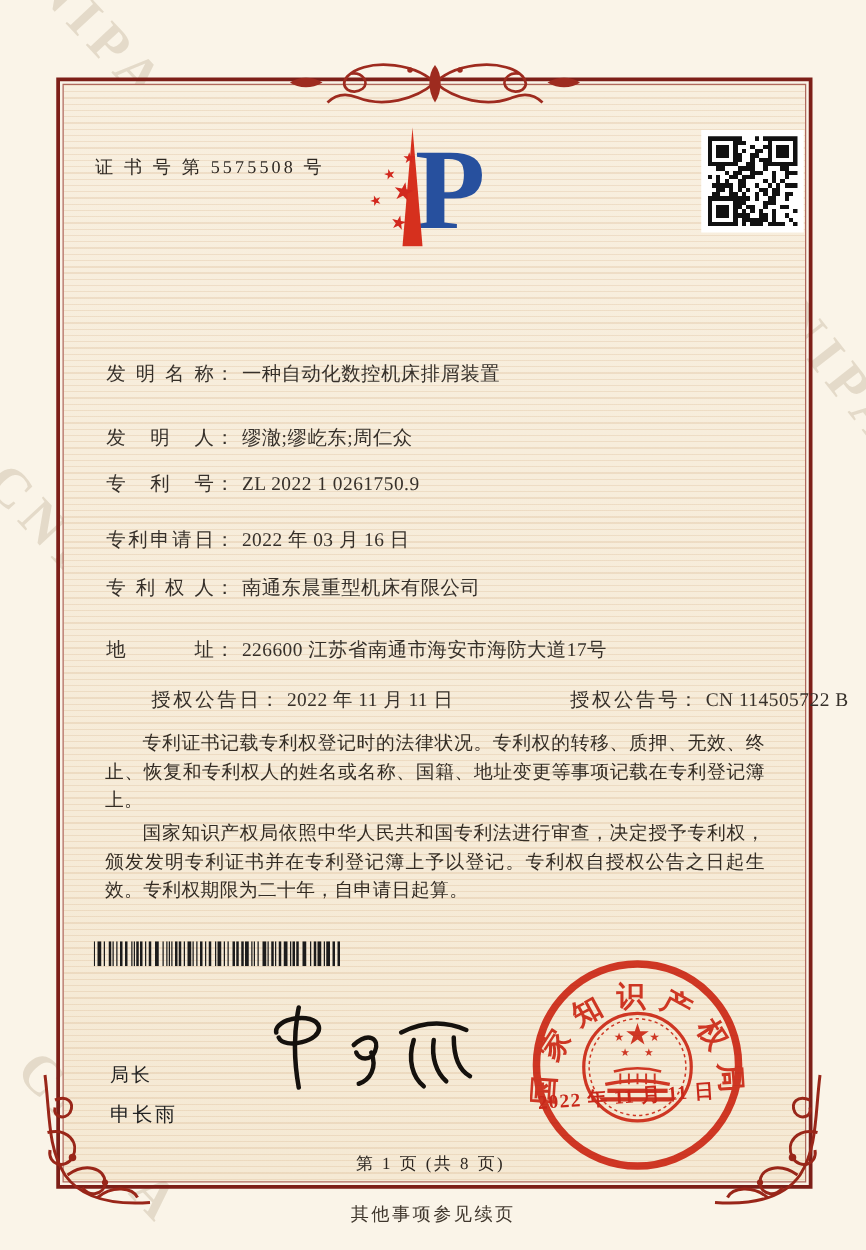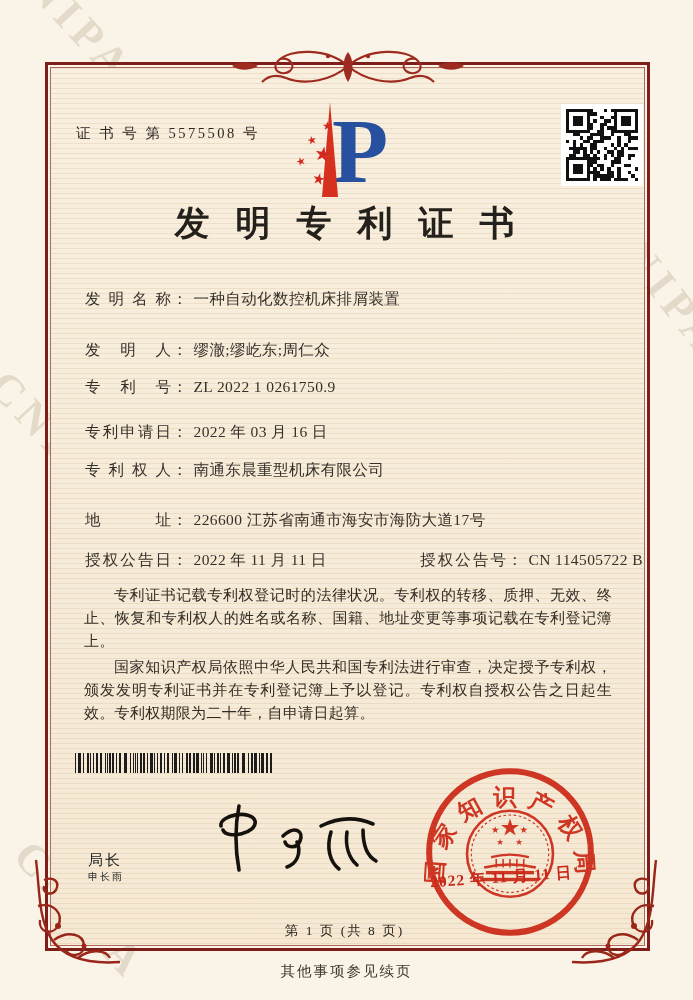--- a/index.html
+++ b/index.html
@@ -64,21 +64,21 @@
   .body-text{
     position:absolute; left:84px; top:584px; width:528px;
     font-size:15px; line-height:23px; letter-spacing:.3px;
     color:#332c24; text-align:justify;
   }
   .body-text p{margin:0 0 3px 0; text-indent:2em;}
   .barcode{position:absolute; left:75px; top:753px;}
   .director{position:absolute; left:88px; top:851px; color:#222;
     font-family:"Liberation Sans","DejaVu Sans",sans-serif;}
   .director .pos{font-size:15px; letter-spacing:2px;}
-  .director .nm{font-size:10px; margin-top:0; letter-spacing:2px;}
+  .director .nm{font-size:16px; margin-top:12px; letter-spacing:2px;}
   .signature{position:absolute; left:205px; top:796px;}
   .seal{position:absolute; left:424px; top:764px; mix-blend-mode:multiply; opacity:.95;}
   .seal-date{
     position:absolute; left:430px; top:866px; width:180px;
     color:#c8281a; font-weight:bold; font-size:15.5px; letter-spacing:1px;
     transform:rotate(-4deg); white-space:nowrap; z-index:5;
   }
   .page-indicator{
     position:absolute; left:45px; top:922px; width:599px; text-align:center;
     font-size:13.5px; letter-spacing:2px; color:#2c2username:#2c2620; color:#2c2620;
@@ -299,41 +299,40 @@
         <rect x="2" y="2" width="3" height="3" fill="#111"></rect>
         <rect x="14" y="0" width="7" height="7" fill="#111"></rect>
         <rect x="15" y="1" width="5" height="5" fill="#fff"></rect>
         <rect x="16" y="2" width="3" height="3" fill="#111"></rect>
         <rect x="0" y="14" width="7" height="7" fill="#111"></rect>
         <rect x="1" y="15" width="5" height="5" fill="#fff"></rect>
         <rect x="2" y="16" width="3" height="3" fill="#111"></rect>
       </svg>
   </div>
 
-  <div class="doc-title">发明专利证书</div>
 
   <div class="row" style="top:340px;">
     <span class="flabel">发明人</span><span class="fcolon">：</span><span class="fvalue">缪澈;缪屹东;周仁众</span>
   </div>
   <div class="row" style="top:289px;">
     <span class="flabel">发明名称</span><span class="fcolon">：</span><span class="fvalue">一种自动化数控机床排屑装置</span>
   </div>
   <div class="row" style="top:377px;">
     <span class="flabel">专利号</span><span class="fcolon">：</span><span class="fvalue">ZL 2022 1 0261750.9</span>
   </div>
   <div class="row" style="top:422px;">
     <span class="flabel">专利申请日</span><span class="fcolon">：</span><span class="fvalue">2022 年 03 月 16 日</span>
   </div>
   <div class="row" style="top:460px;">
     <span class="flabel">专利权人</span><span class="fcolon">：</span><span class="fvalue">南通东晨重型机床有限公司</span>
   </div>
   <div class="row" style="top:510px;">
     <span class="flabel">地址</span><span class="fcolon">：</span><span class="fvalue">226600 江苏省南通市海安市海防大道17号</span>
   </div>
-  <div class="row" style="top:550px; width:530px;">
+  <div class="row" style="top:550px; width:530px;margin-left:36px;">
     <span><span class="flabel">授权公告日</span><span class="fcolon">：</span><span class="fvalue">2022 年 11 月 11 日</span></span>
     <span class="pair2"><span class="flabel">授权公告号</span><span class="fcolon">：</span><span class="fvalue">CN 114505722 B</span></span>
   </div>
 
   <div class="body-text">
     <p>专利证书记载专利权登记时的法律状况。专利权的转移、质押、无效、终止、恢复和专利权人的姓名或名称、国籍、地址变更等事项记载在专利登记簿上。</p>
     <p>国家知识产权局依照中华人民共和国专利法进行审查，决定授予专利权，颁发发明专利证书并在专利登记簿上予以登记。专利权自授权公告之日起生效。专利权期限为二十年，自申请日起算。</p>
   </div>
 
   <svg class="barcode" id="barcode-svg" width="200" height="20" viewBox="0 0 200 20">

